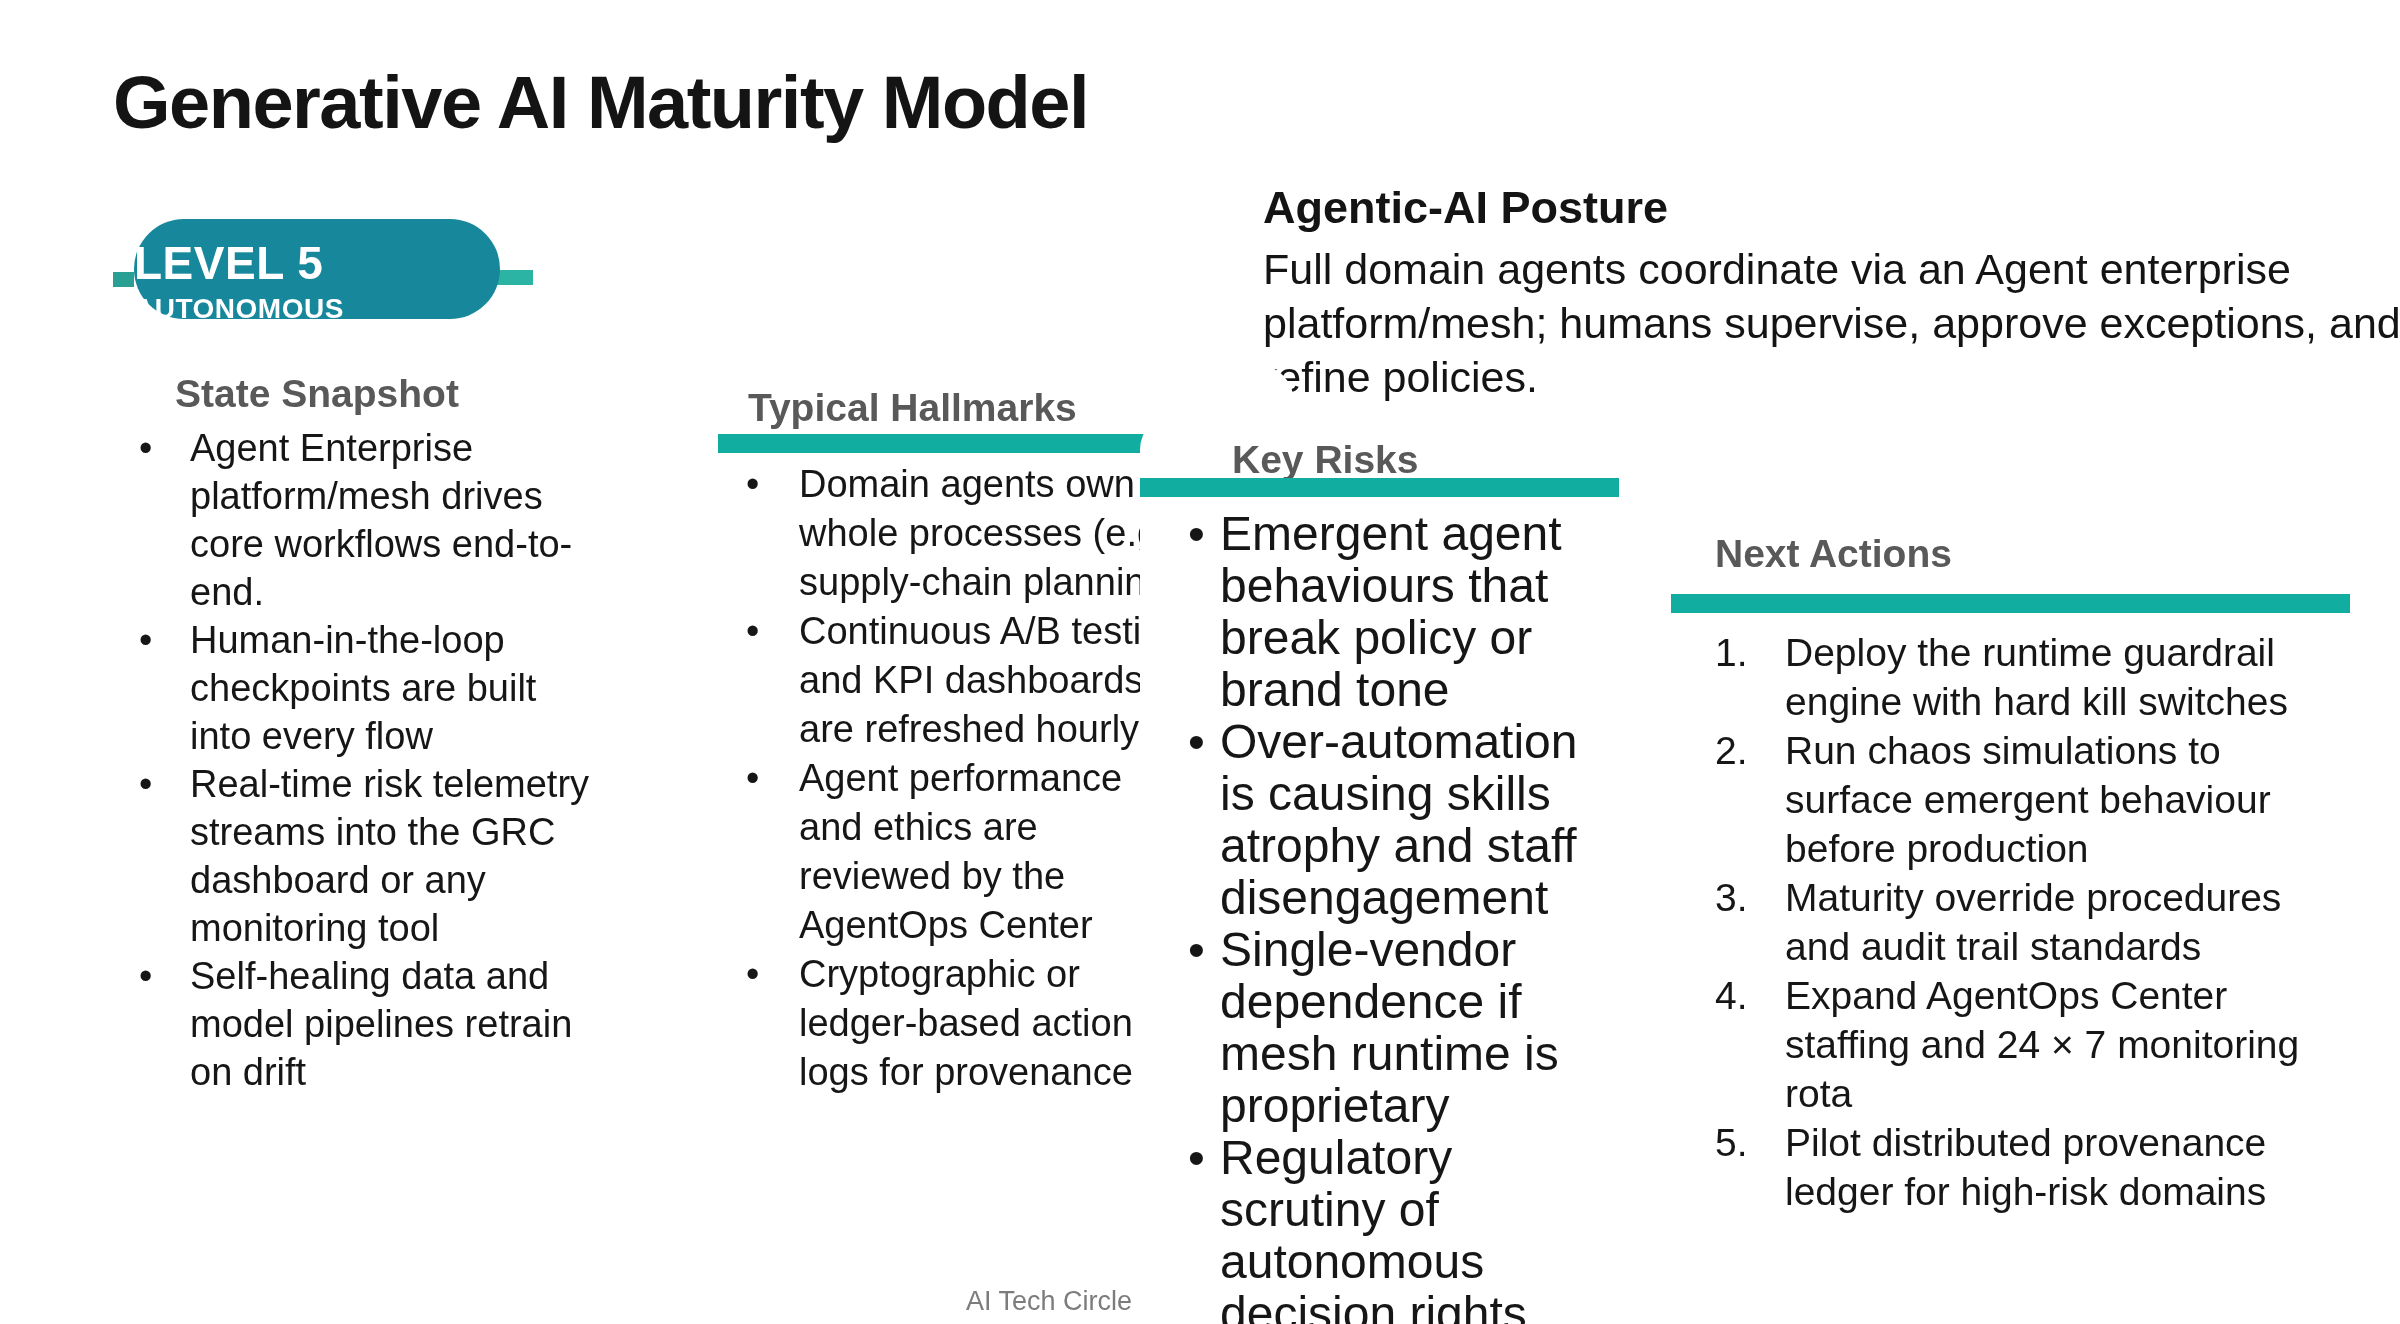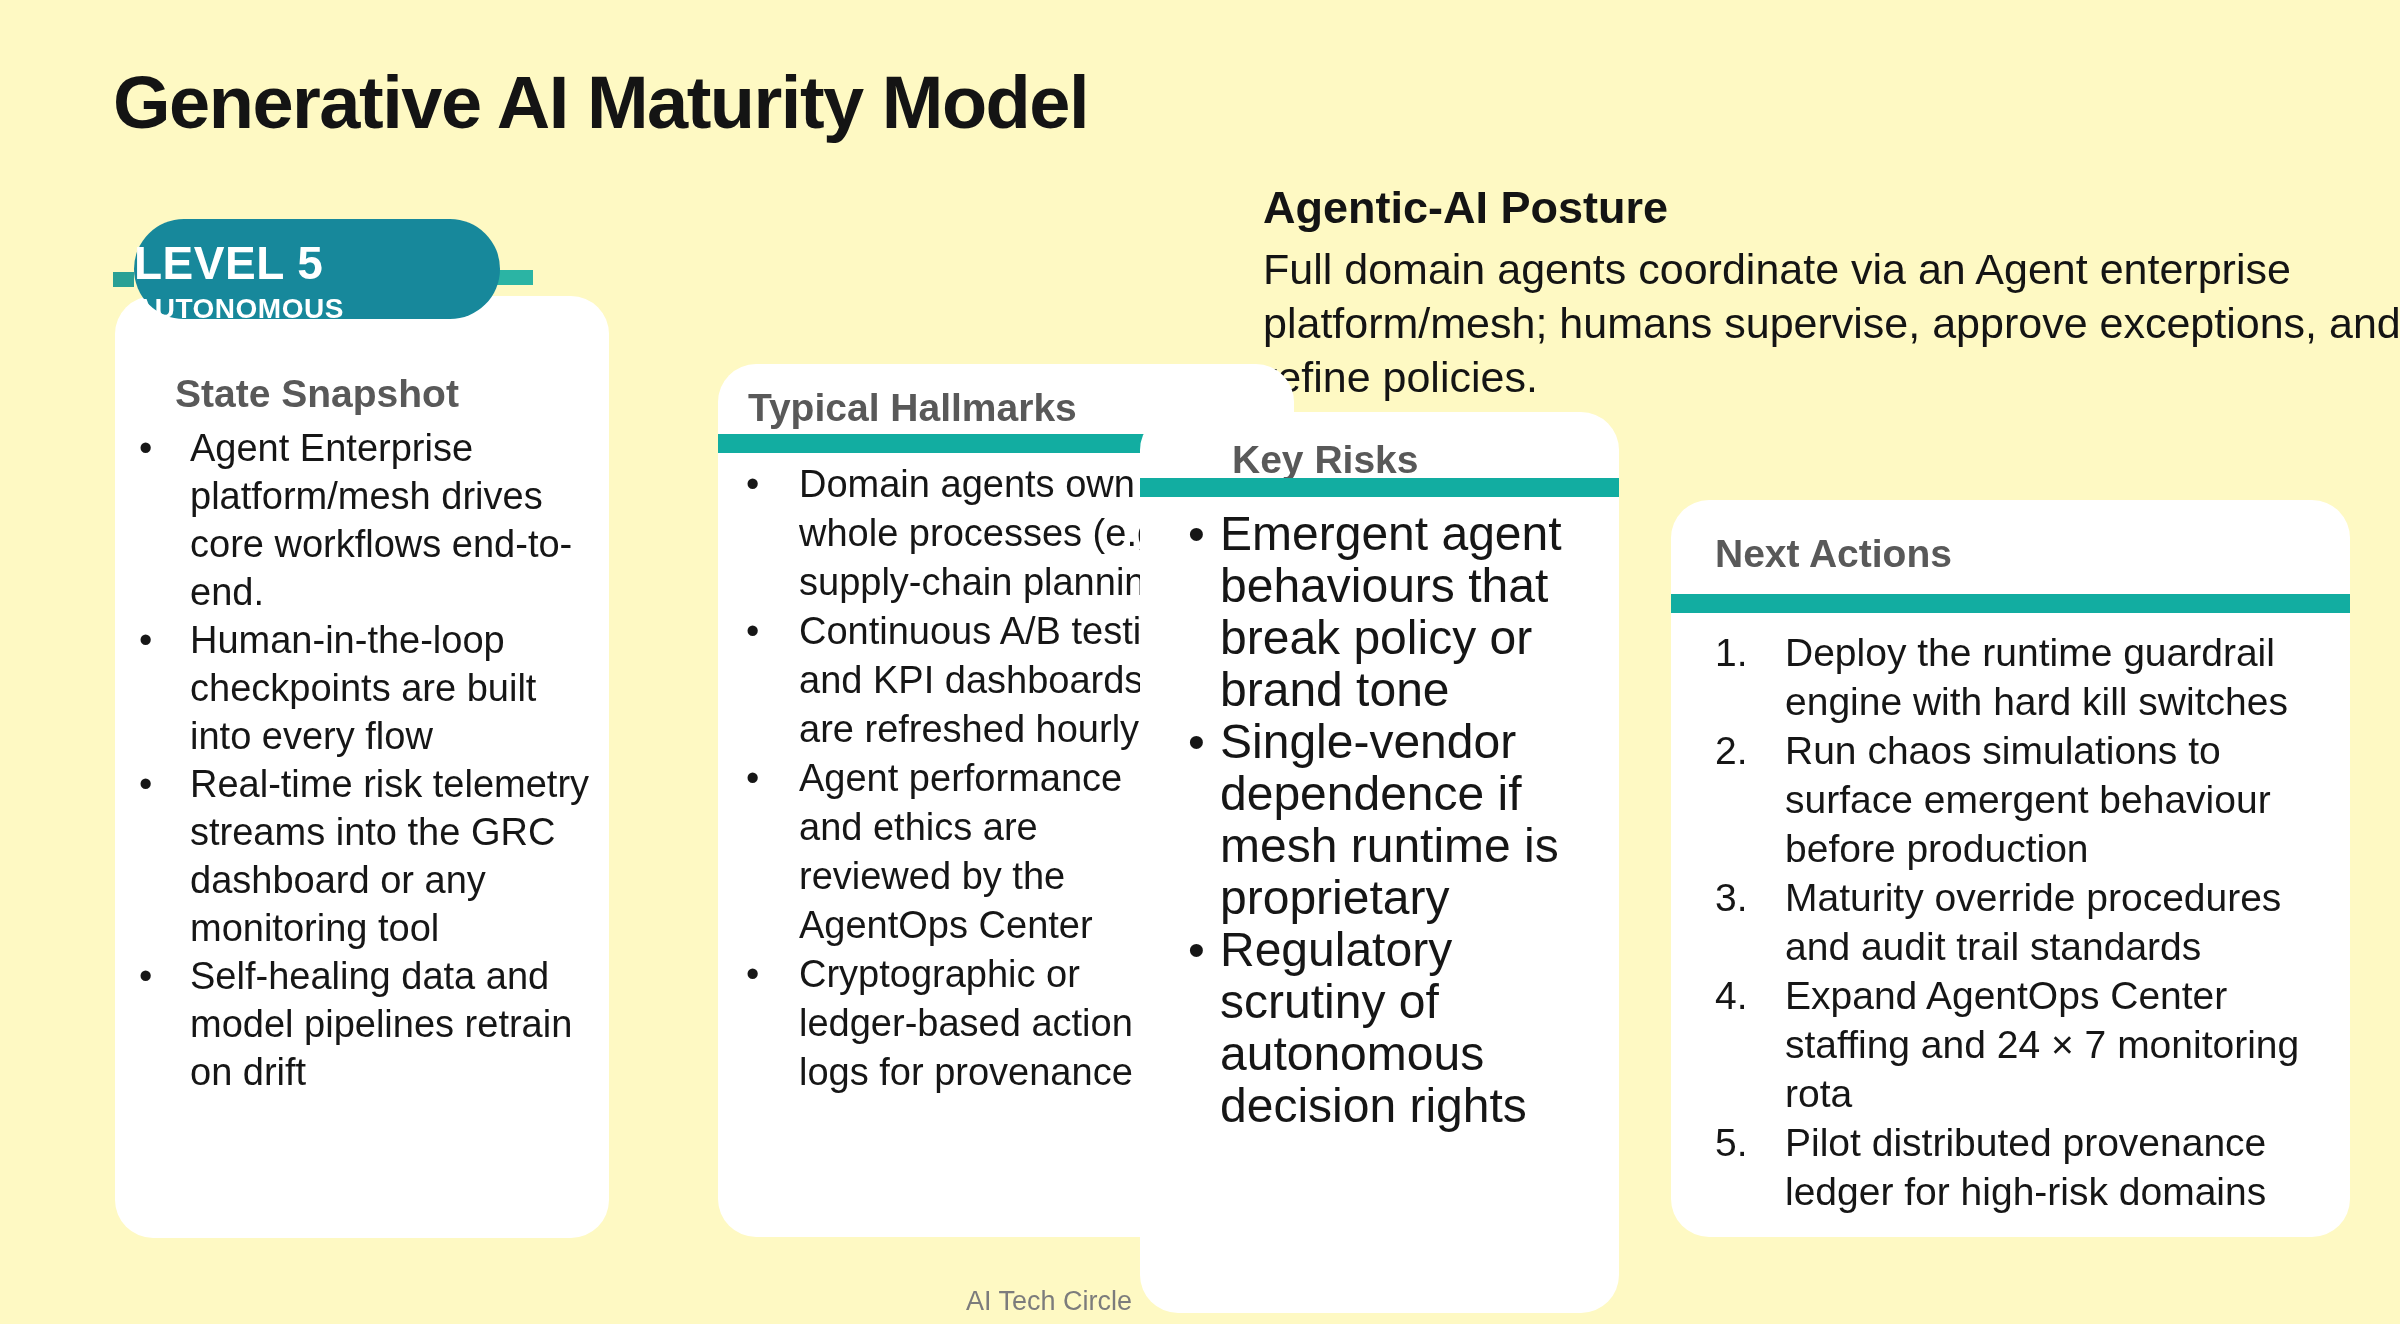--- a/index.html
+++ b/index.html
@@ -1,18 +1,18 @@
 <!DOCTYPE html>
 <html><head>
 <meta charset="utf-8">
 <style>
   html,body{margin:0;padding:0;background:#e4e4e4;}
   .slide{
     position:relative;width:2400px;height:1324px;overflow:hidden;
-    background:#fef9c3;
+    background:#ffffff;
     font-family:"Liberation Sans",sans-serif;
     color:#161616;
   }
   .title{
     position:absolute;left:113px;top:60px;
     font-size:74px;font-weight:700;letter-spacing:-1.5px;color:#141414;
     white-space:nowrap;
   }
   
   .stub{position:absolute;height:15px;}
@@ -100,20 +100,21 @@
         <li>Agent performance and ethics are reviewed by the AgentOps Center</li>
         <li>Cryptographic or ledger-based action logs for provenance</li>
       </ul>
   </div>
 
   <div class="card" id="card3">
     <div class="card-header">Key Risks</div>
     <div class="bar"></div>
     <ul class="bullets">
         <li>Emergent agent behaviours that break policy or brand tone</li>
+        <li>Over-automation is causing skills atrophy and staff disengagement</li>
         <li>Single-vendor dependence if mesh runtime is proprietary</li>
         <li>Regulatory scrutiny of autonomous decision rights</li>
       </ul>
   </div>
 
   <div class="card" id="card4">
     <div class="card-header">Next Actions</div>
     <div class="bar"></div>
     <ol class="numbers">
         <li>Deploy the runtime guardrail engine with hard kill switches</li>

